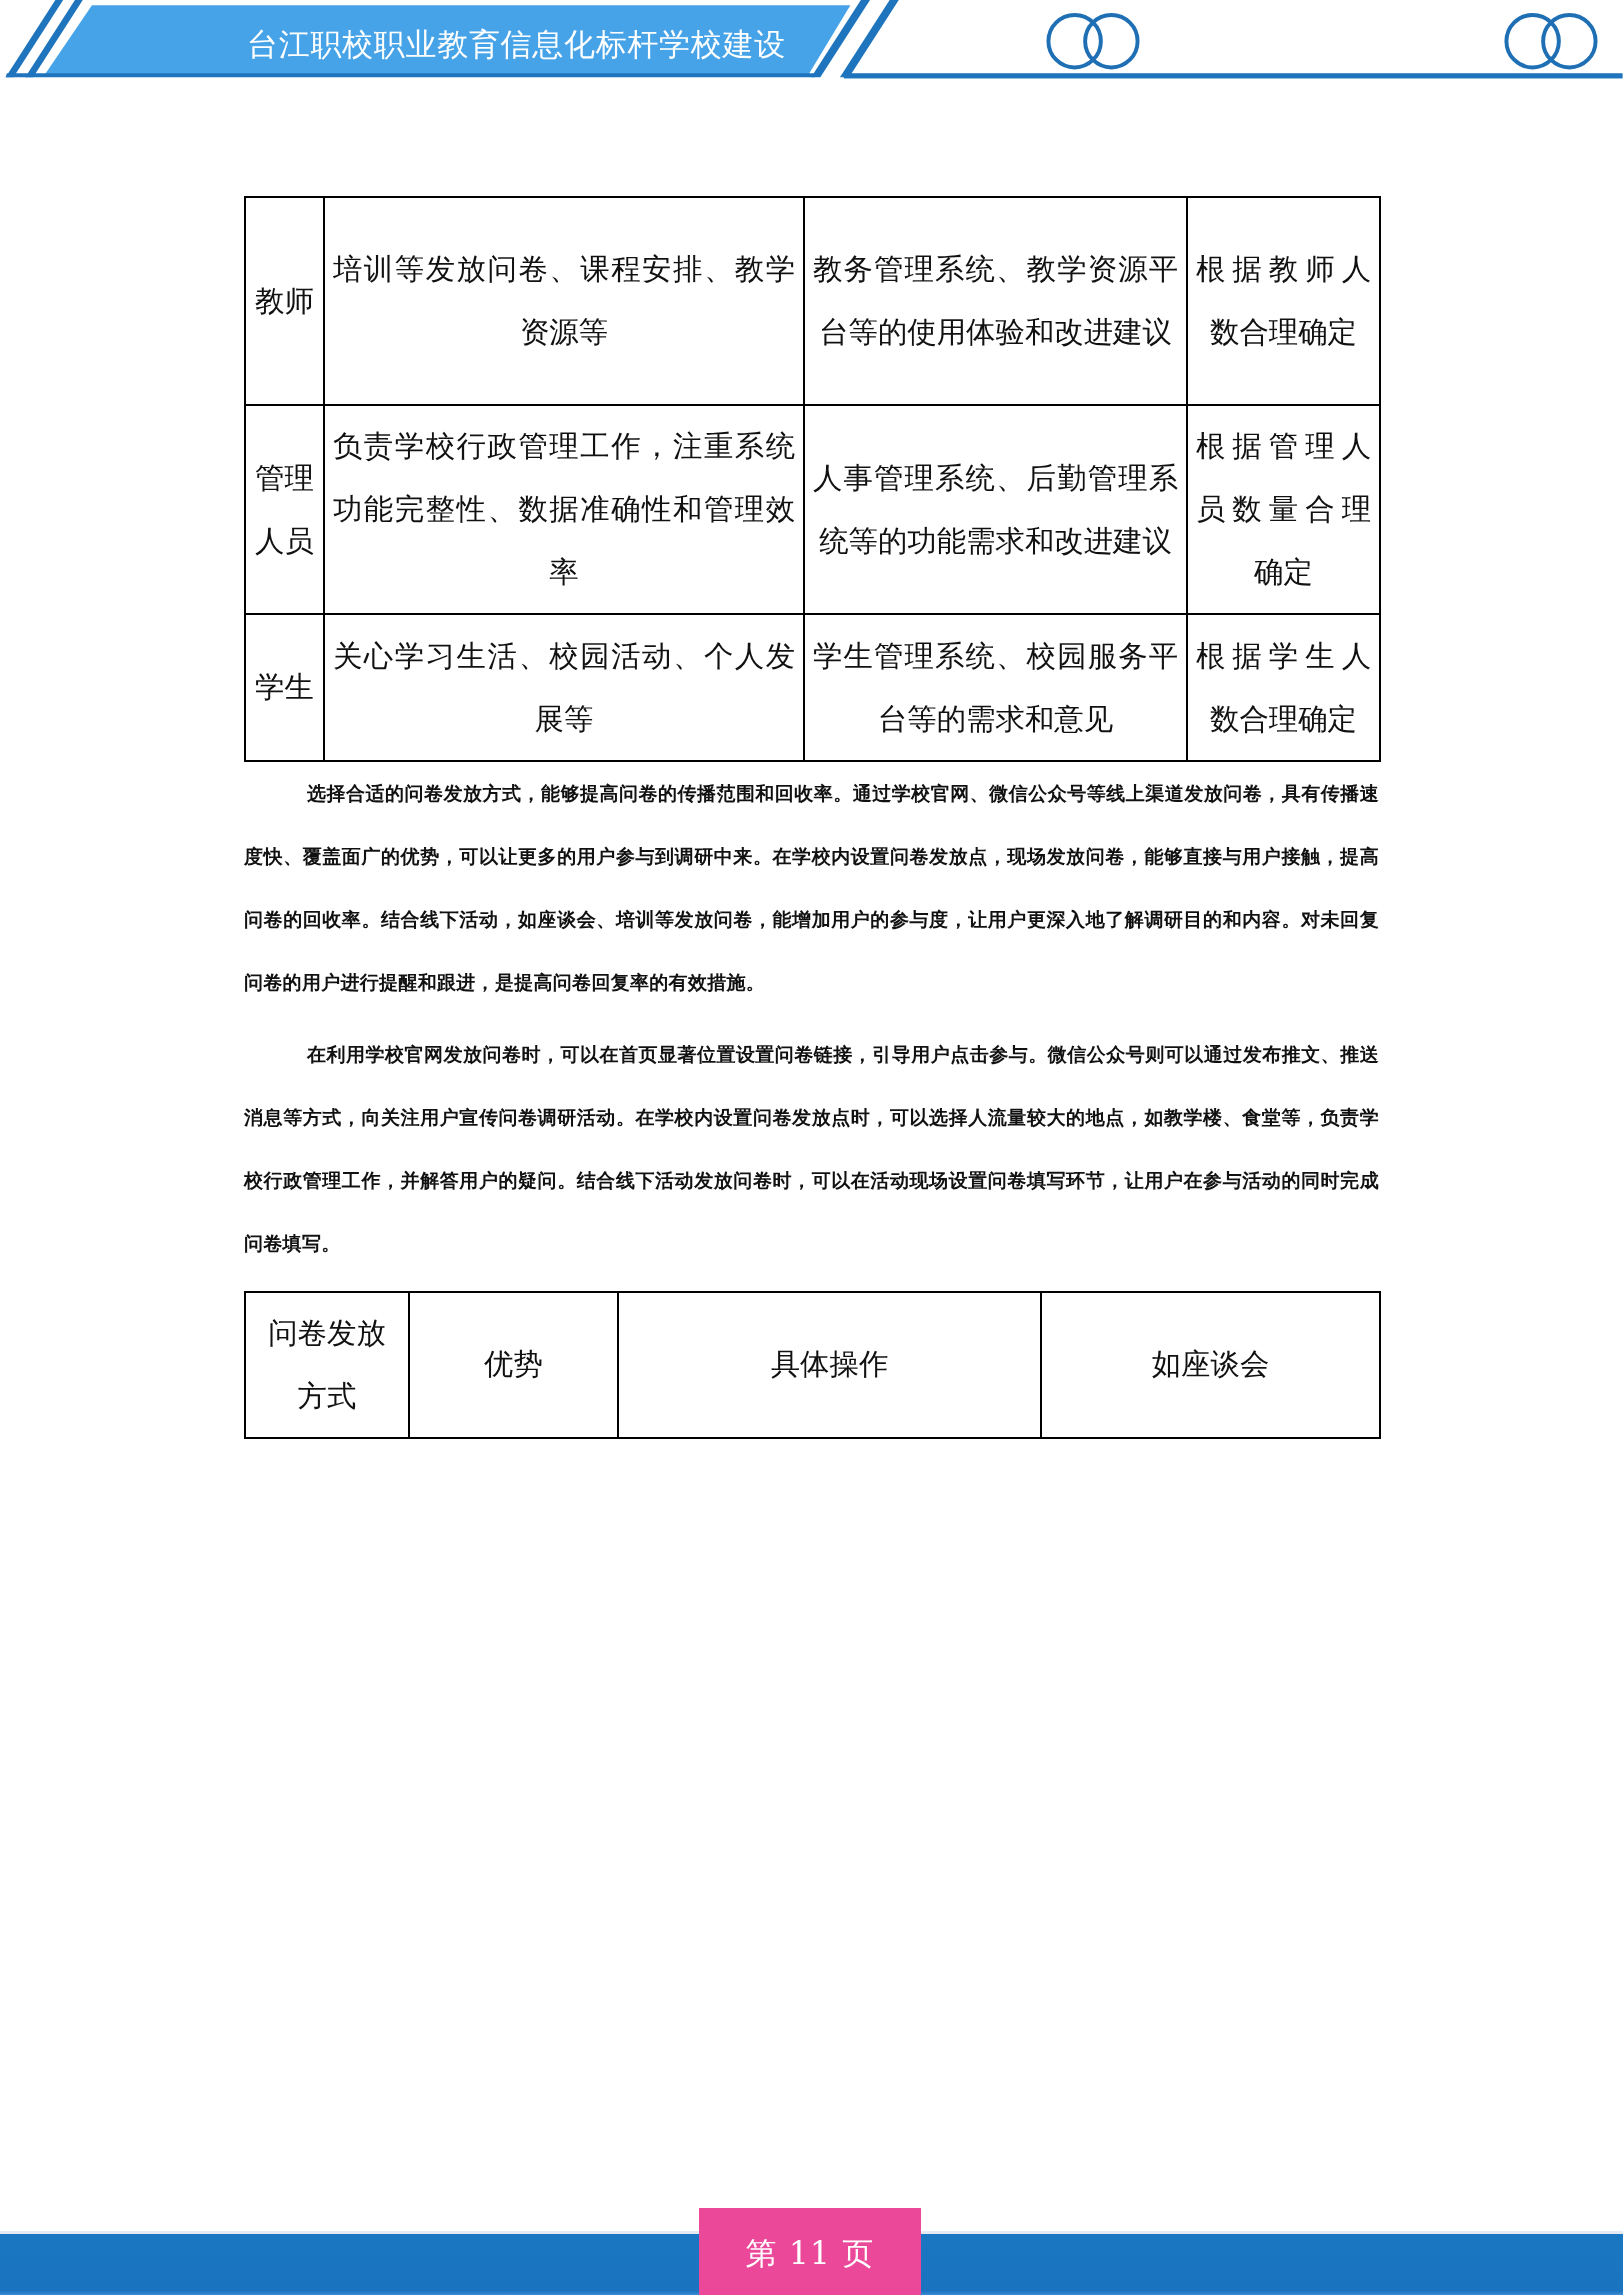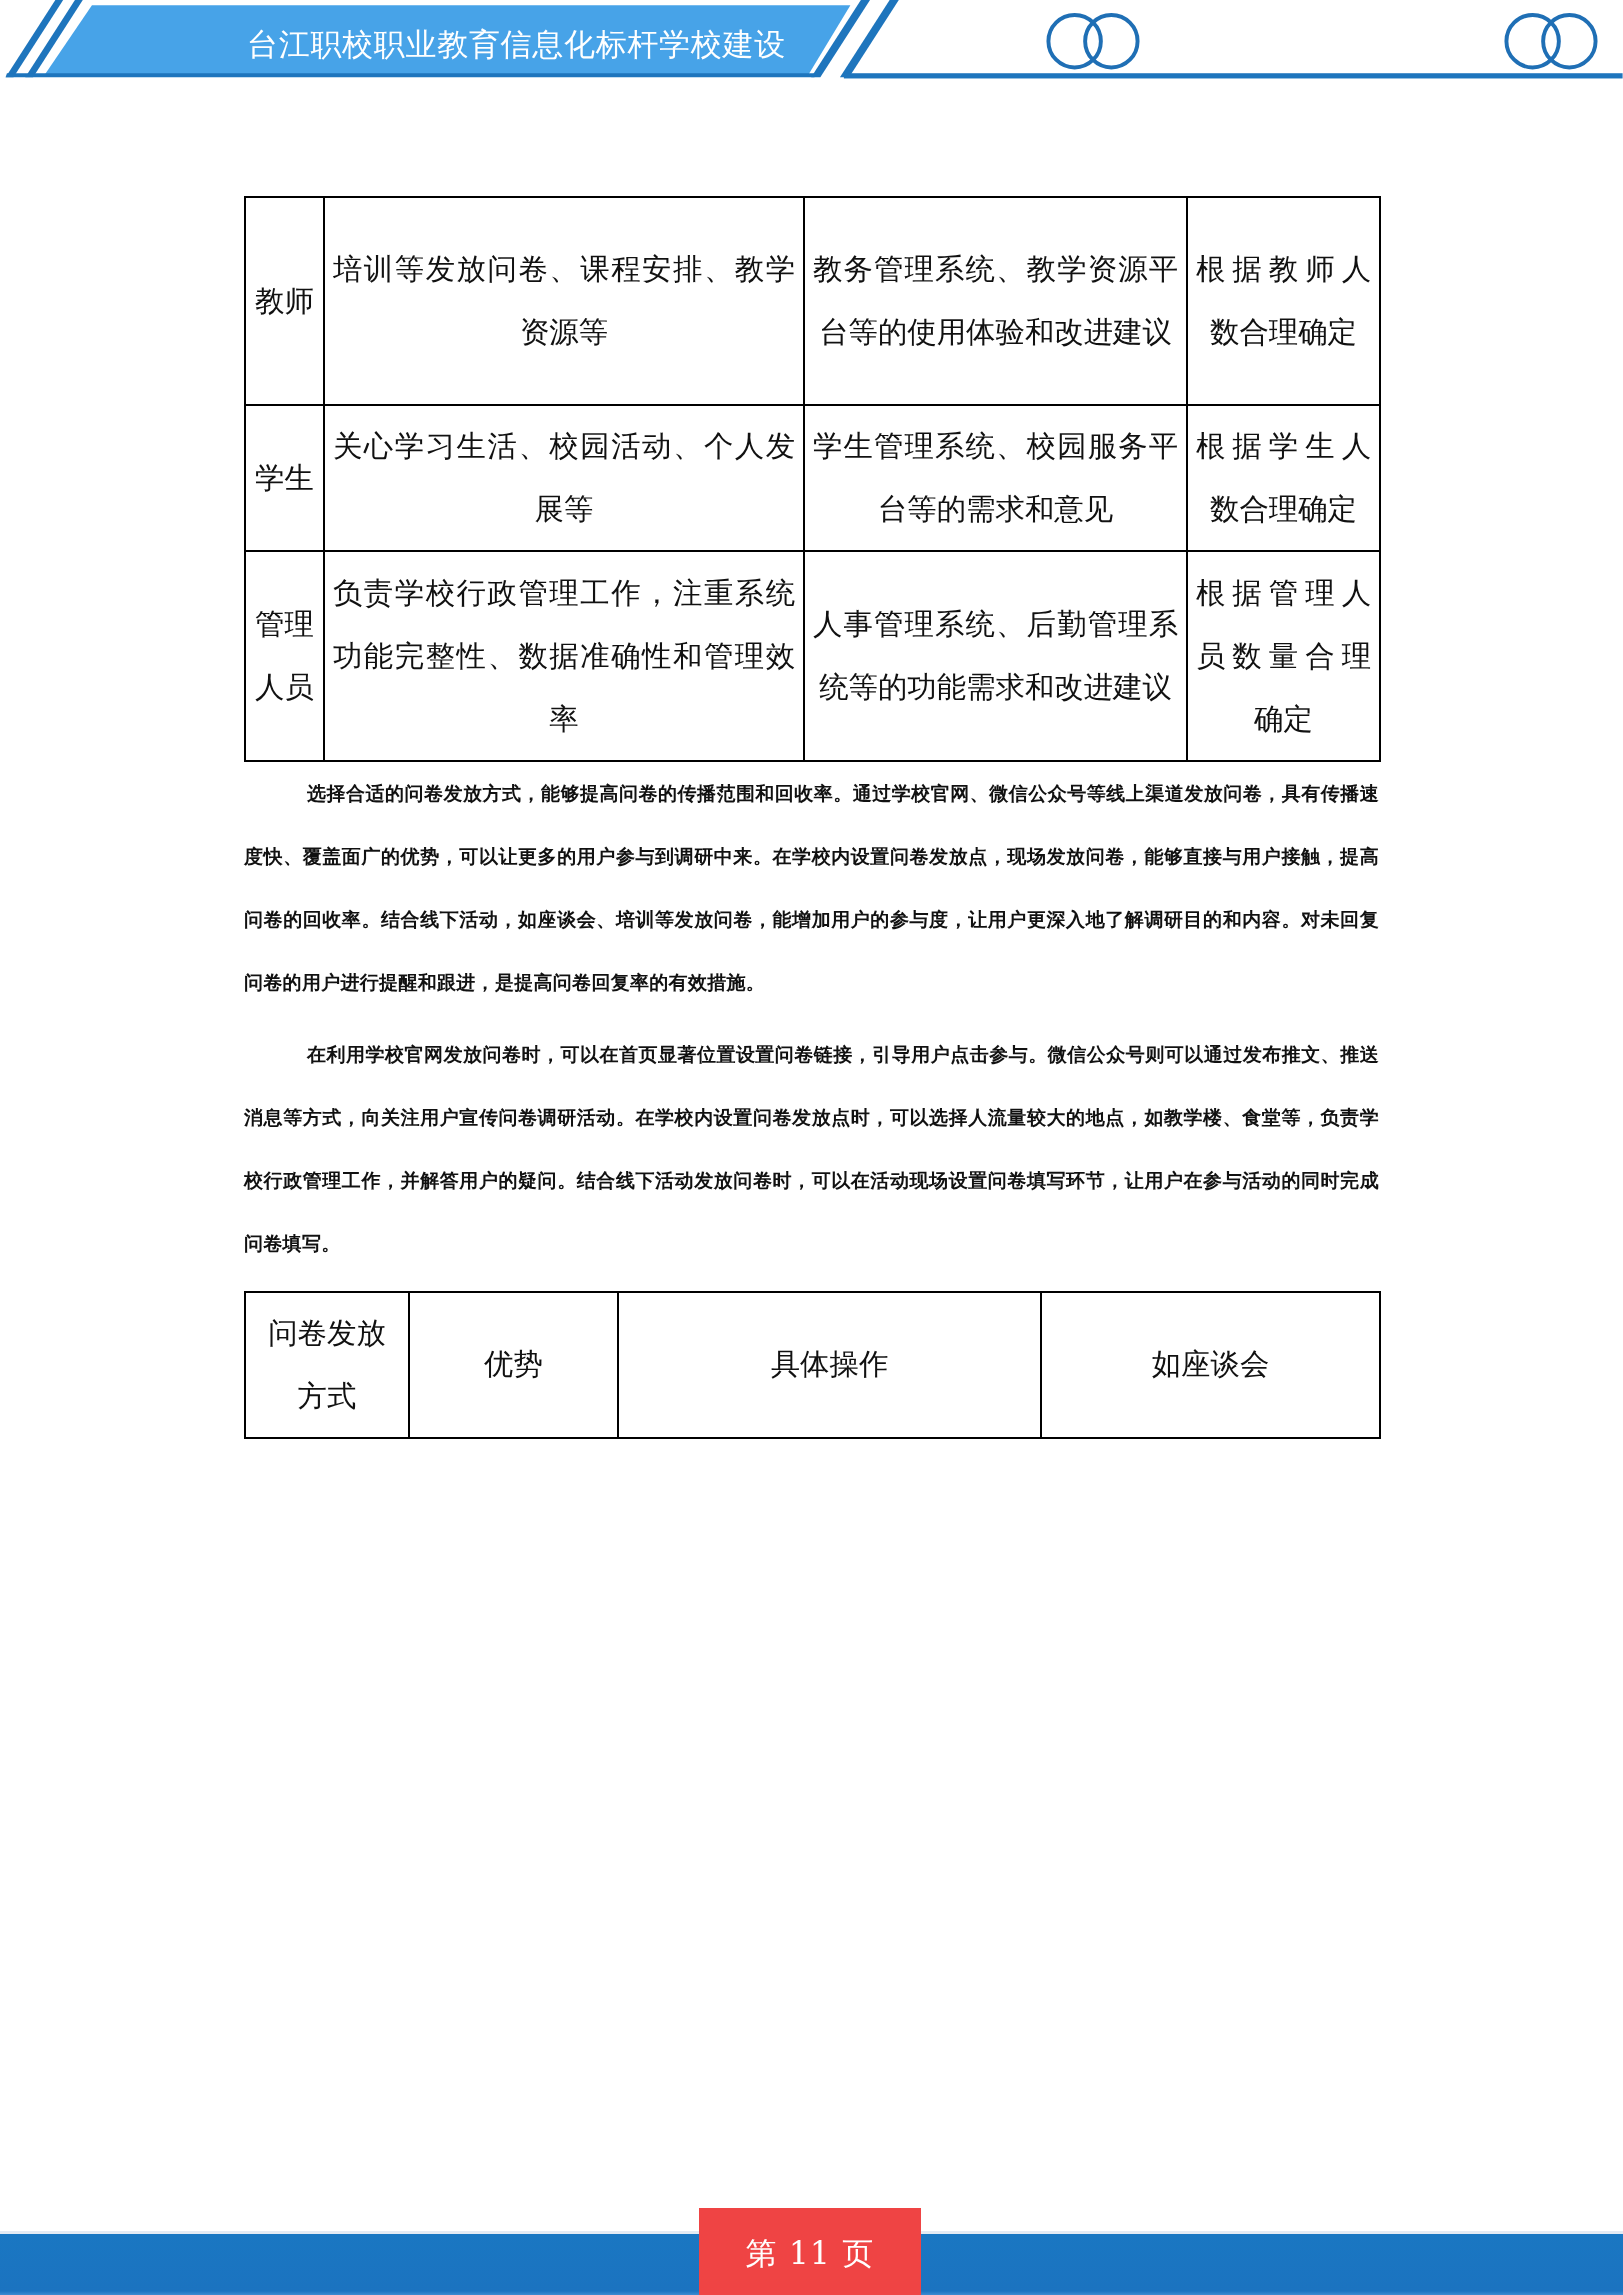--- a/index.html
+++ b/index.html
@@ -35,21 +35,21 @@
     }
     .gap-before-t2 { height: 6.5px; }
     .t2 td { line-height: 63px; }
     
     .footer-bar {
       position: absolute; left: 0; top: 2231px; width: 1623px; height: 64px;
       background: linear-gradient(#e3eaf3 0px, #e3eaf3 2.6px, #1a77c2 2.6px, #1b73c0 60px, #3d8bd1 64px);
     }
     .footer-tab {
       position: absolute; left: 699px; top: 2208px; width: 222px; height: 88px;
-      background: #ef4444; display: flex; align-items: center; justify-content: center;
+      background: #ec4899; display: flex; align-items: center; justify-content: center;
     }
     .footer-page {
       font-family: "DejaVu Serif", "Liberation Serif", serif; color: #ffffff;
       font-size: 31px; letter-spacing: 1.3px; white-space: pre; margin-top: 3.9px;
     }
   </style>
 </head>
 <body>
 
 <div class="header">
@@ -94,42 +94,42 @@
       <td>
             <span class="cell-text">培训等发放问卷、课程安排、教学资源等</span>
           </td>
       <td>
             <span class="cell-text">教务管理系统、教学资源平台等的使用体验和改进建议</span>
           </td>
       <td>
             <span class="cell-text">根据教师人数合理确定</span>
           </td>
     </tr>
+    <tr style="height:207px">
+      <td class="role">管理人员</td>
+      <td>
+            <span class="cell-text">负责学校行政管理工作，注重系统功能完整性、数据准确性和管理效率</span>
+          </td>
+      <td>
+            <span class="cell-text">人事管理系统、后勤管理系统等的功能需求和改进建议</span>
+          </td>
+      <td>
+            <span class="cell-text">根据管理人员数量合理确定</span>
+          </td>
+    </tr>
     <tr style="height:145px">
       <td class="role">学生</td>
       <td>
             <span class="cell-text">关心学习生活、校园活动、个人发展等</span>
           </td>
       <td>
             <span class="cell-text">学生管理系统、校园服务平台等的需求和意见</span>
           </td>
       <td>
             <span class="cell-text">根据学生人数合理确定</span>
-          </td>
-    </tr>
-    <tr style="height:207px">
-      <td class="role">管理人员</td>
-      <td>
-            <span class="cell-text">负责学校行政管理工作，注重系统功能完整性、数据准确性和管理效率</span>
-          </td>
-      <td>
-            <span class="cell-text">人事管理系统、后勤管理系统等的功能需求和改进建议</span>
-          </td>
-      <td>
-            <span class="cell-text">根据管理人员数量合理确定</span>
           </td>
     </tr>
   </tbody>
     </table>
 
 
   <p class="para">选择合适的问卷发放方式，能够提高问卷的传播范围和回收率。通过学校官网、微信公众号等线上渠道发放问卷，具有传播速度快、覆盖面广的优势，可以让更多的用户参与到调研中来。在学校内设置问卷发放点，现场发放问卷，能够直接与用户接触，提高问卷的回收率。结合线下活动，如座谈会、培训等发放问卷，能增加用户的参与度，让用户更深入地了解调研目的和内容。对未回复问卷的用户进行提醒和跟进，是提高问卷回复率的有效措施。</p>
   <p class="para">在利用学校官网发放问卷时，可以在首页显著位置设置问卷链接，引导用户点击参与。微信公众号则可以通过发布推文、推送消息等方式，向关注用户宣传问卷调研活动。在学校内设置问卷发放点时，可以选择人流量较大的地点，如教学楼、食堂等，负责学校行政管理工作，并解答用户的疑问。结合线下活动发放问卷时，可以在活动现场设置问卷填写环节，让用户在参与活动的同时完成问卷填写。</p>
 
   <div class="gap-before-t2"></div>

